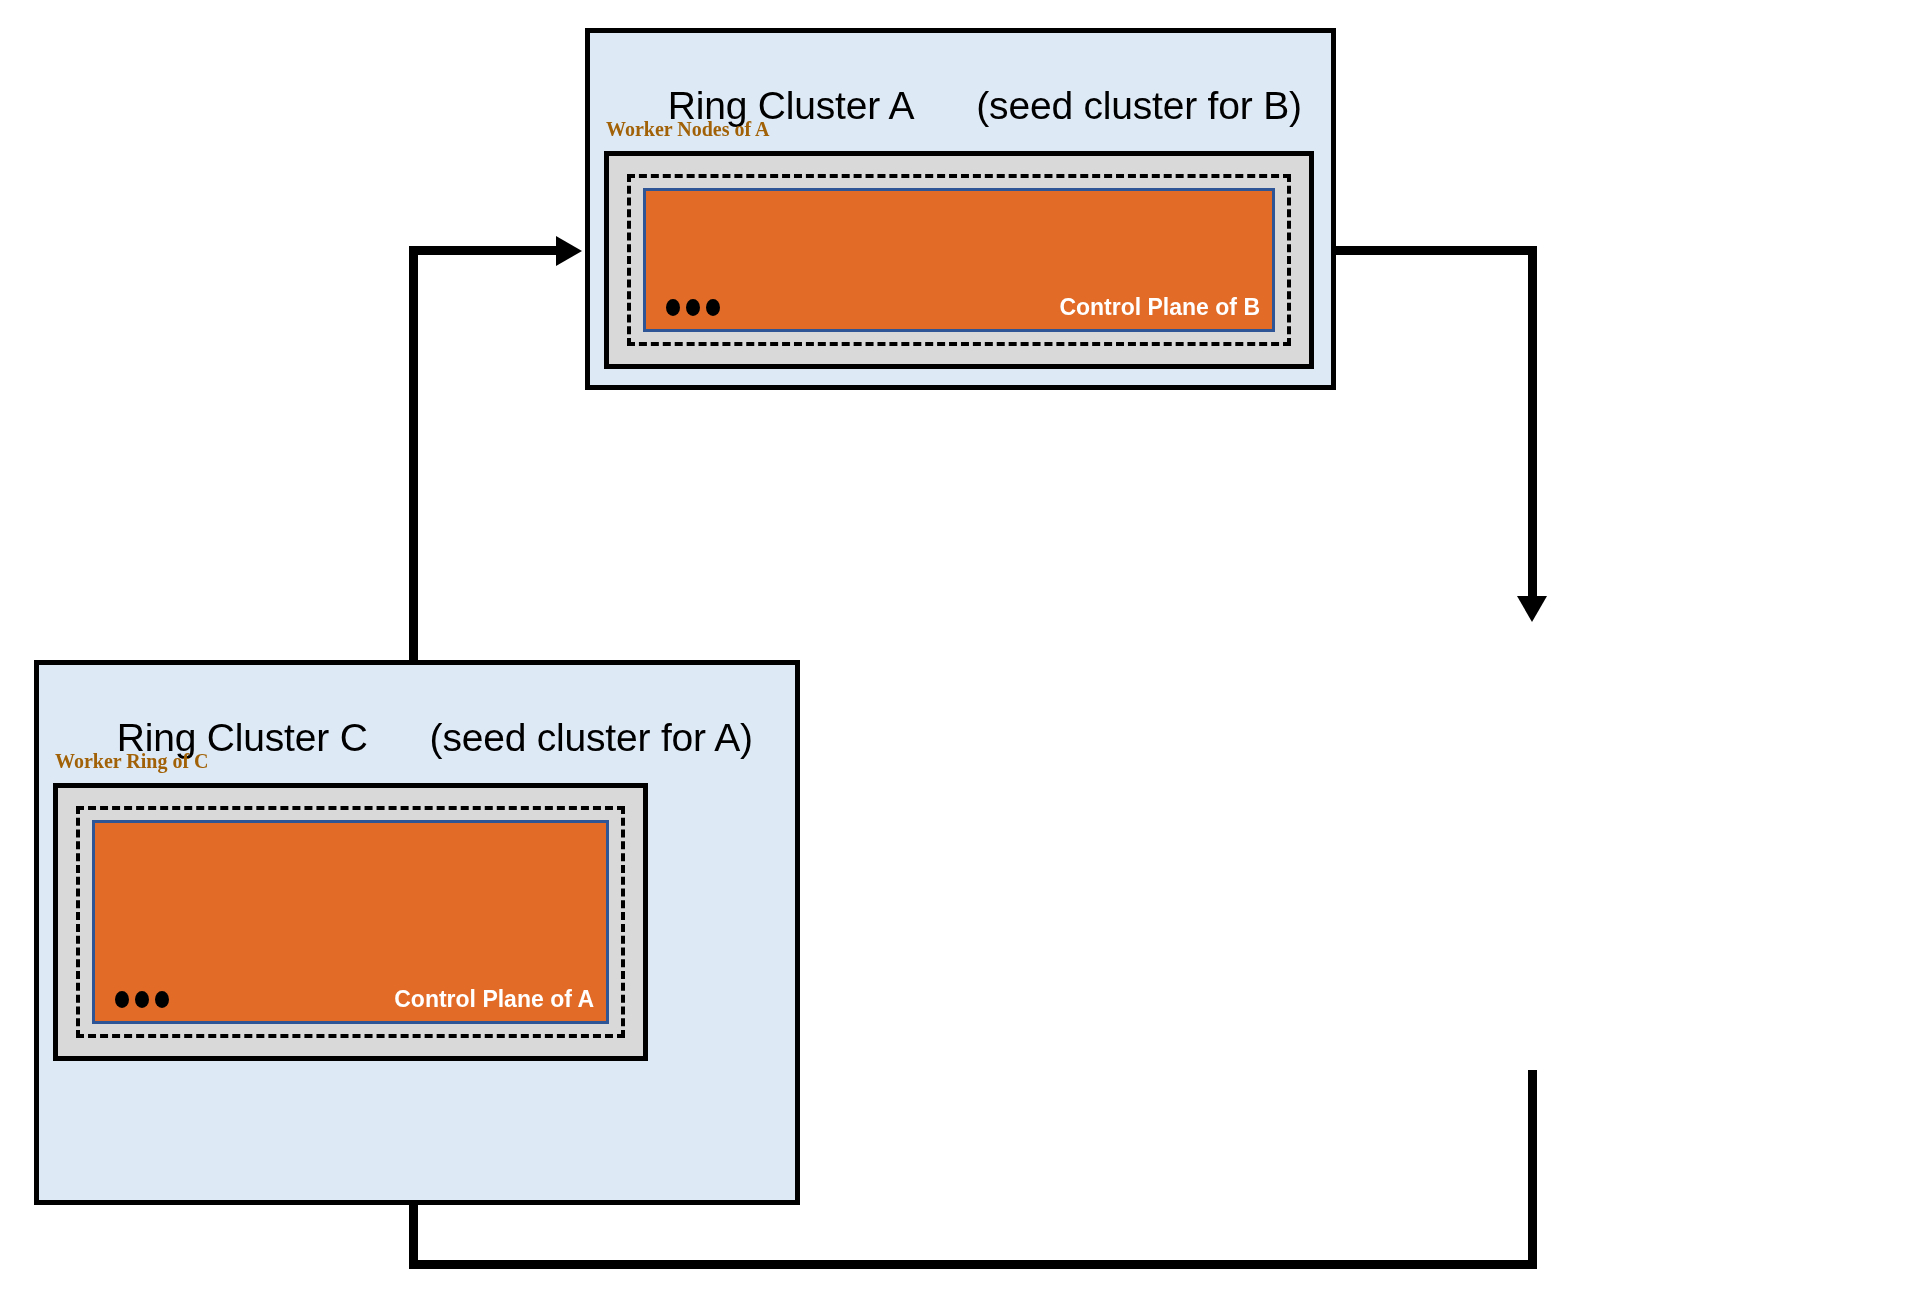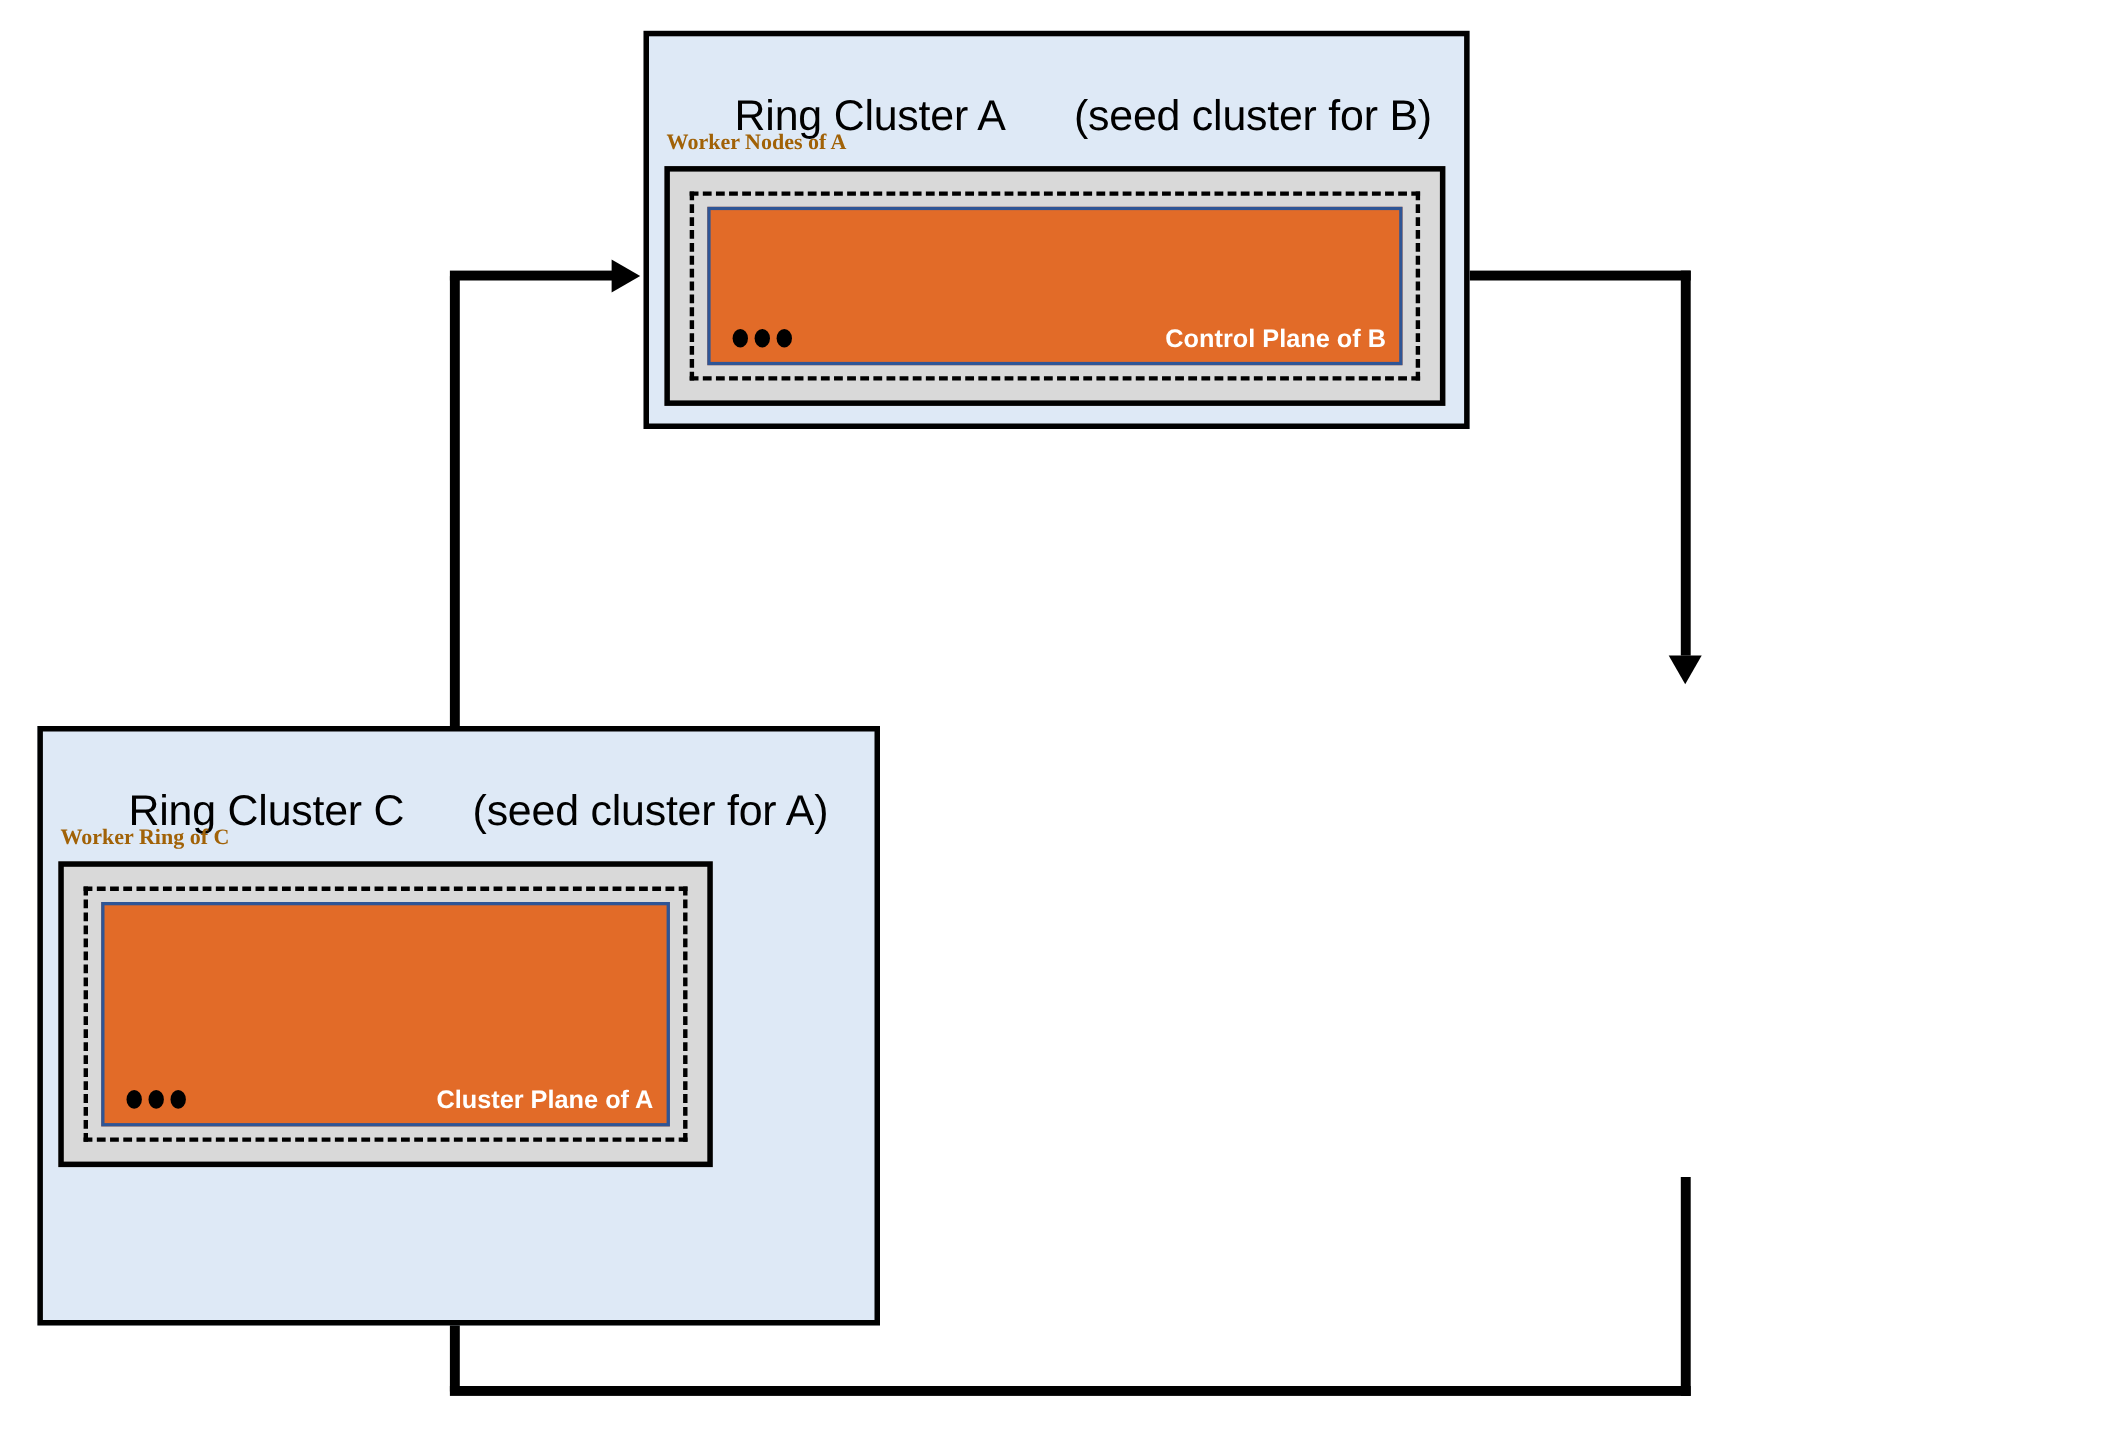--- a/index.html
+++ b/index.html
@@ -168,20 +168,20 @@
     <div class="worker-label" style="top:85px;">Worker Ring of C</div>
 
     <div class="gray-box" style="left:14px; top:118px; width:595px; height:278px;">
       <div class="dashed-box" style="left:18px; top:18px; right:18px; bottom:18px;">
         <div class="orange-box" style="left:12px; top:10px; right:12px; bottom:10px;">
           <div class="dots">
             <i></i>
               <i></i>
               <i></i>
           </div>
-          <div class="cp-label">Cluster Plane of A</div>
+          <div class="cp-label">Control Plane of A</div>
         </div>
       </div>
     </div>
   </div>
 
 
 </div>
 
 </body></html>

